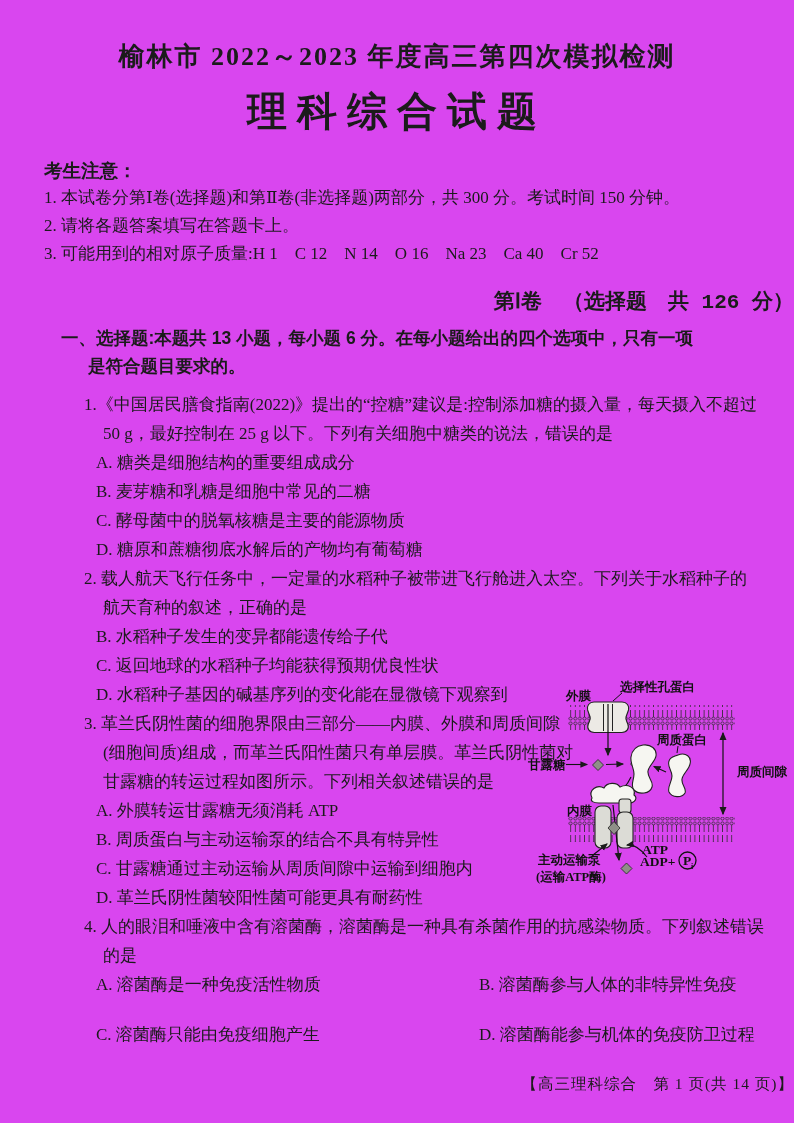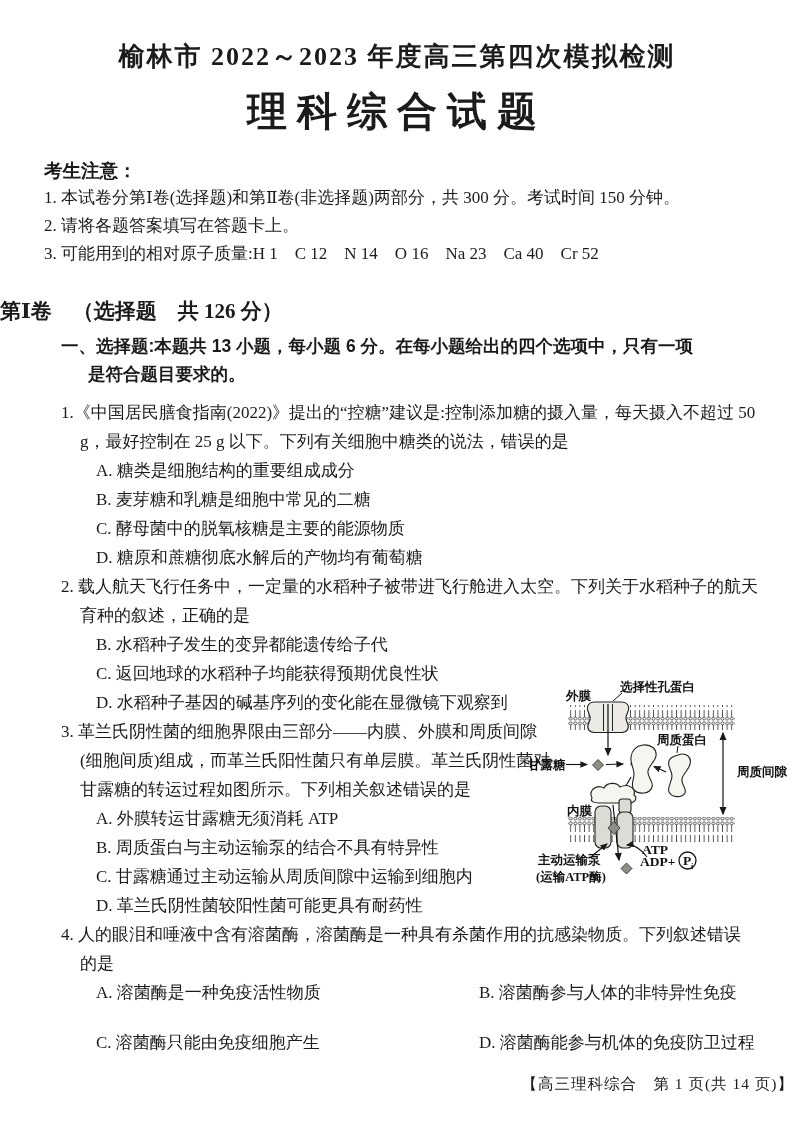--- a/index.html
+++ b/index.html
@@ -1,28 +1,28 @@
 <!DOCTYPE html>
 <html><head>
 <meta charset="utf-8">
 <style>
   html,body{margin:0;padding:0;background:#dddcd8;}
-  .page{position:relative;width:794px;height:1123px;margin:0 auto;background:#ffffff;
+  .page{position:relative;width:794px;height:1123px;margin:0 auto;background:#d946ef;
         font-family:"Liberation Serif","DejaVu Serif",serif;color:#1b1b1b;overflow:hidden;}
   .title1{padding-top:40px;text-align:center;font-size:26px;font-weight:700;letter-spacing:2px;line-height:34px;}
   .title2{text-align:center;font-size:40px;font-weight:700;letter-spacing:10px;line-height:46px;margin-top:14px;
           font-family:"Liberation Sans","DejaVu Sans",sans-serif;}
   .notice{margin:26px 50px 0 44px;font-size:17px;}
   .notice-h{font-family:"Liberation Sans","DejaVu Sans",sans-serif;font-weight:700;font-size:18.5px;line-height:22px;}
   .notice-item{line-height:25px;margin-top:3px;}
-  .sec-title{margin-top:32px;text-align:left;font-size:21px;font-weight:700;line-height:26px;}
+  .sec-title{margin-top:24px;text-align:right;font-size:21px;font-weight:700;line-height:26px;font-family:Liberation Mono, monospace;}
   .instruction{margin:8px 84px 10px 61px;padding-left:27px;text-indent:-27px;font-weight:700;font-size:17.5px;line-height:28px;
                font-family:"Liberation Sans","DejaVu Sans",sans-serif;}
   .q{margin:0 36px 0 61px;font-size:17px;line-height:29px;}
-  .q .stem{padding-left:19px;text-indent:-19px;}
+  .q .stem{padding-left:19px;text-indent:-19px;margin-left:23px;}
   .q .opt{margin-left:35px;}
   .q3 .stem{width:474px;}
   .q4 .stem{width:670px;}
   .optgrid{display:grid;grid-template-columns:383px auto;row-gap:21px;margin-left:35px;}
   .footer{position:absolute;left:0;top:1074px;width:100%;text-align:right;font-size:15.5px;letter-spacing:1px;}
   .diagram{position:absolute;left:527px;top:671px;width:266px;height:240px;margin:0;}
   .diagram text{font-family:"Liberation Serif","DejaVu Serif",serif;font-weight:600;fill:#111;font-size:12.5px;}
   .diagram text.atp{font-size:13.5px;font-weight:700;}
   .diagram text.pisub{font-size:8px;}
 </style>

